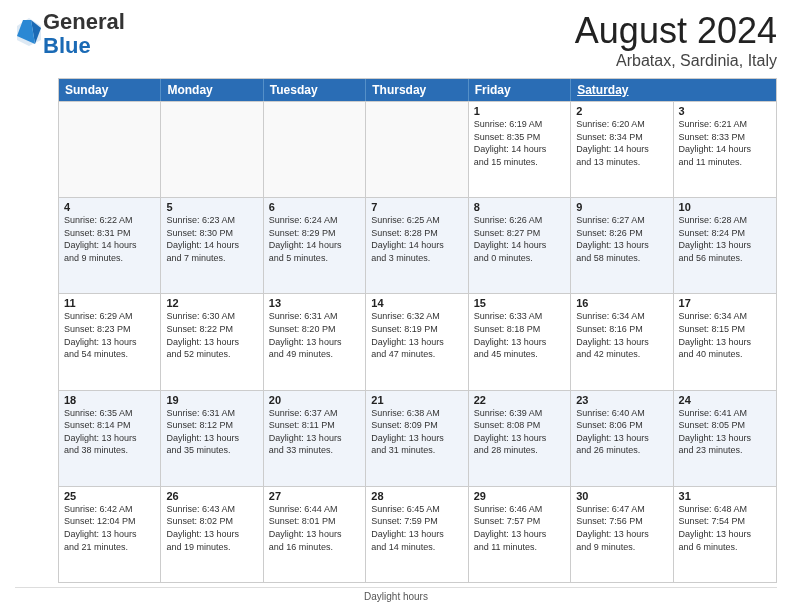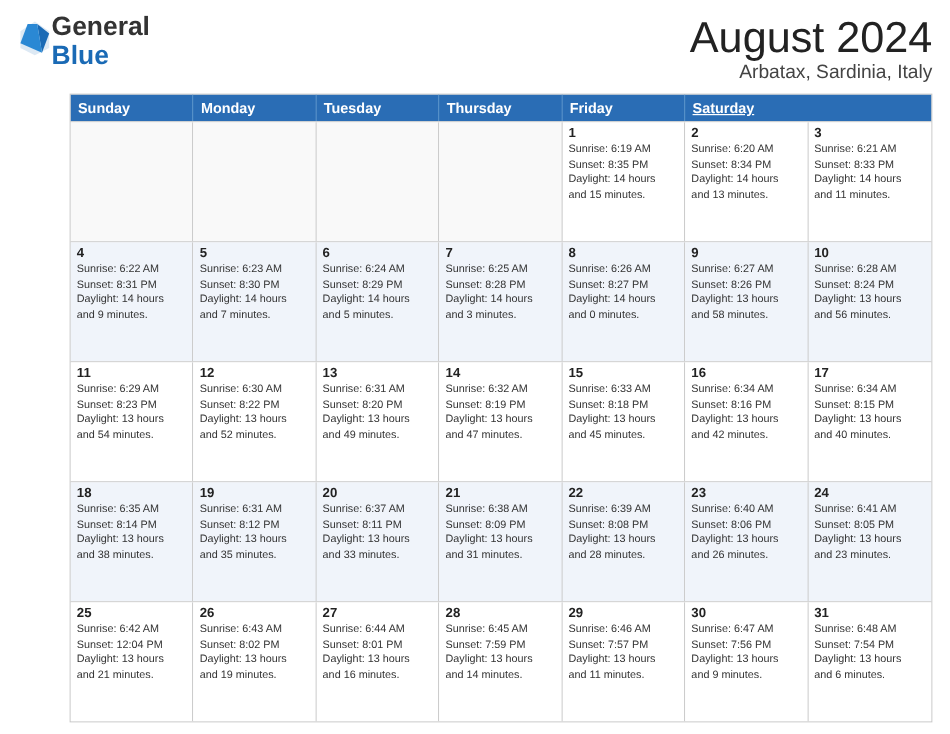--- a/index.html
+++ b/index.html
@@ -374,13 +374,16 @@
             <span class="day-num">31</span>
             <div class="cell-info" style="white-space: pre-line;">Sunrise: 6:48 AM
 Sunset: 7:54 PM
 Daylight: 13 hours
 and 6 minutes.</div>
           </div>
         </div>
       </div>
   </div>
 
+  <div class="daylight-note">
+    <span>Daylight hours</span>
+  </div>
 </div>
 
 </body></html>

